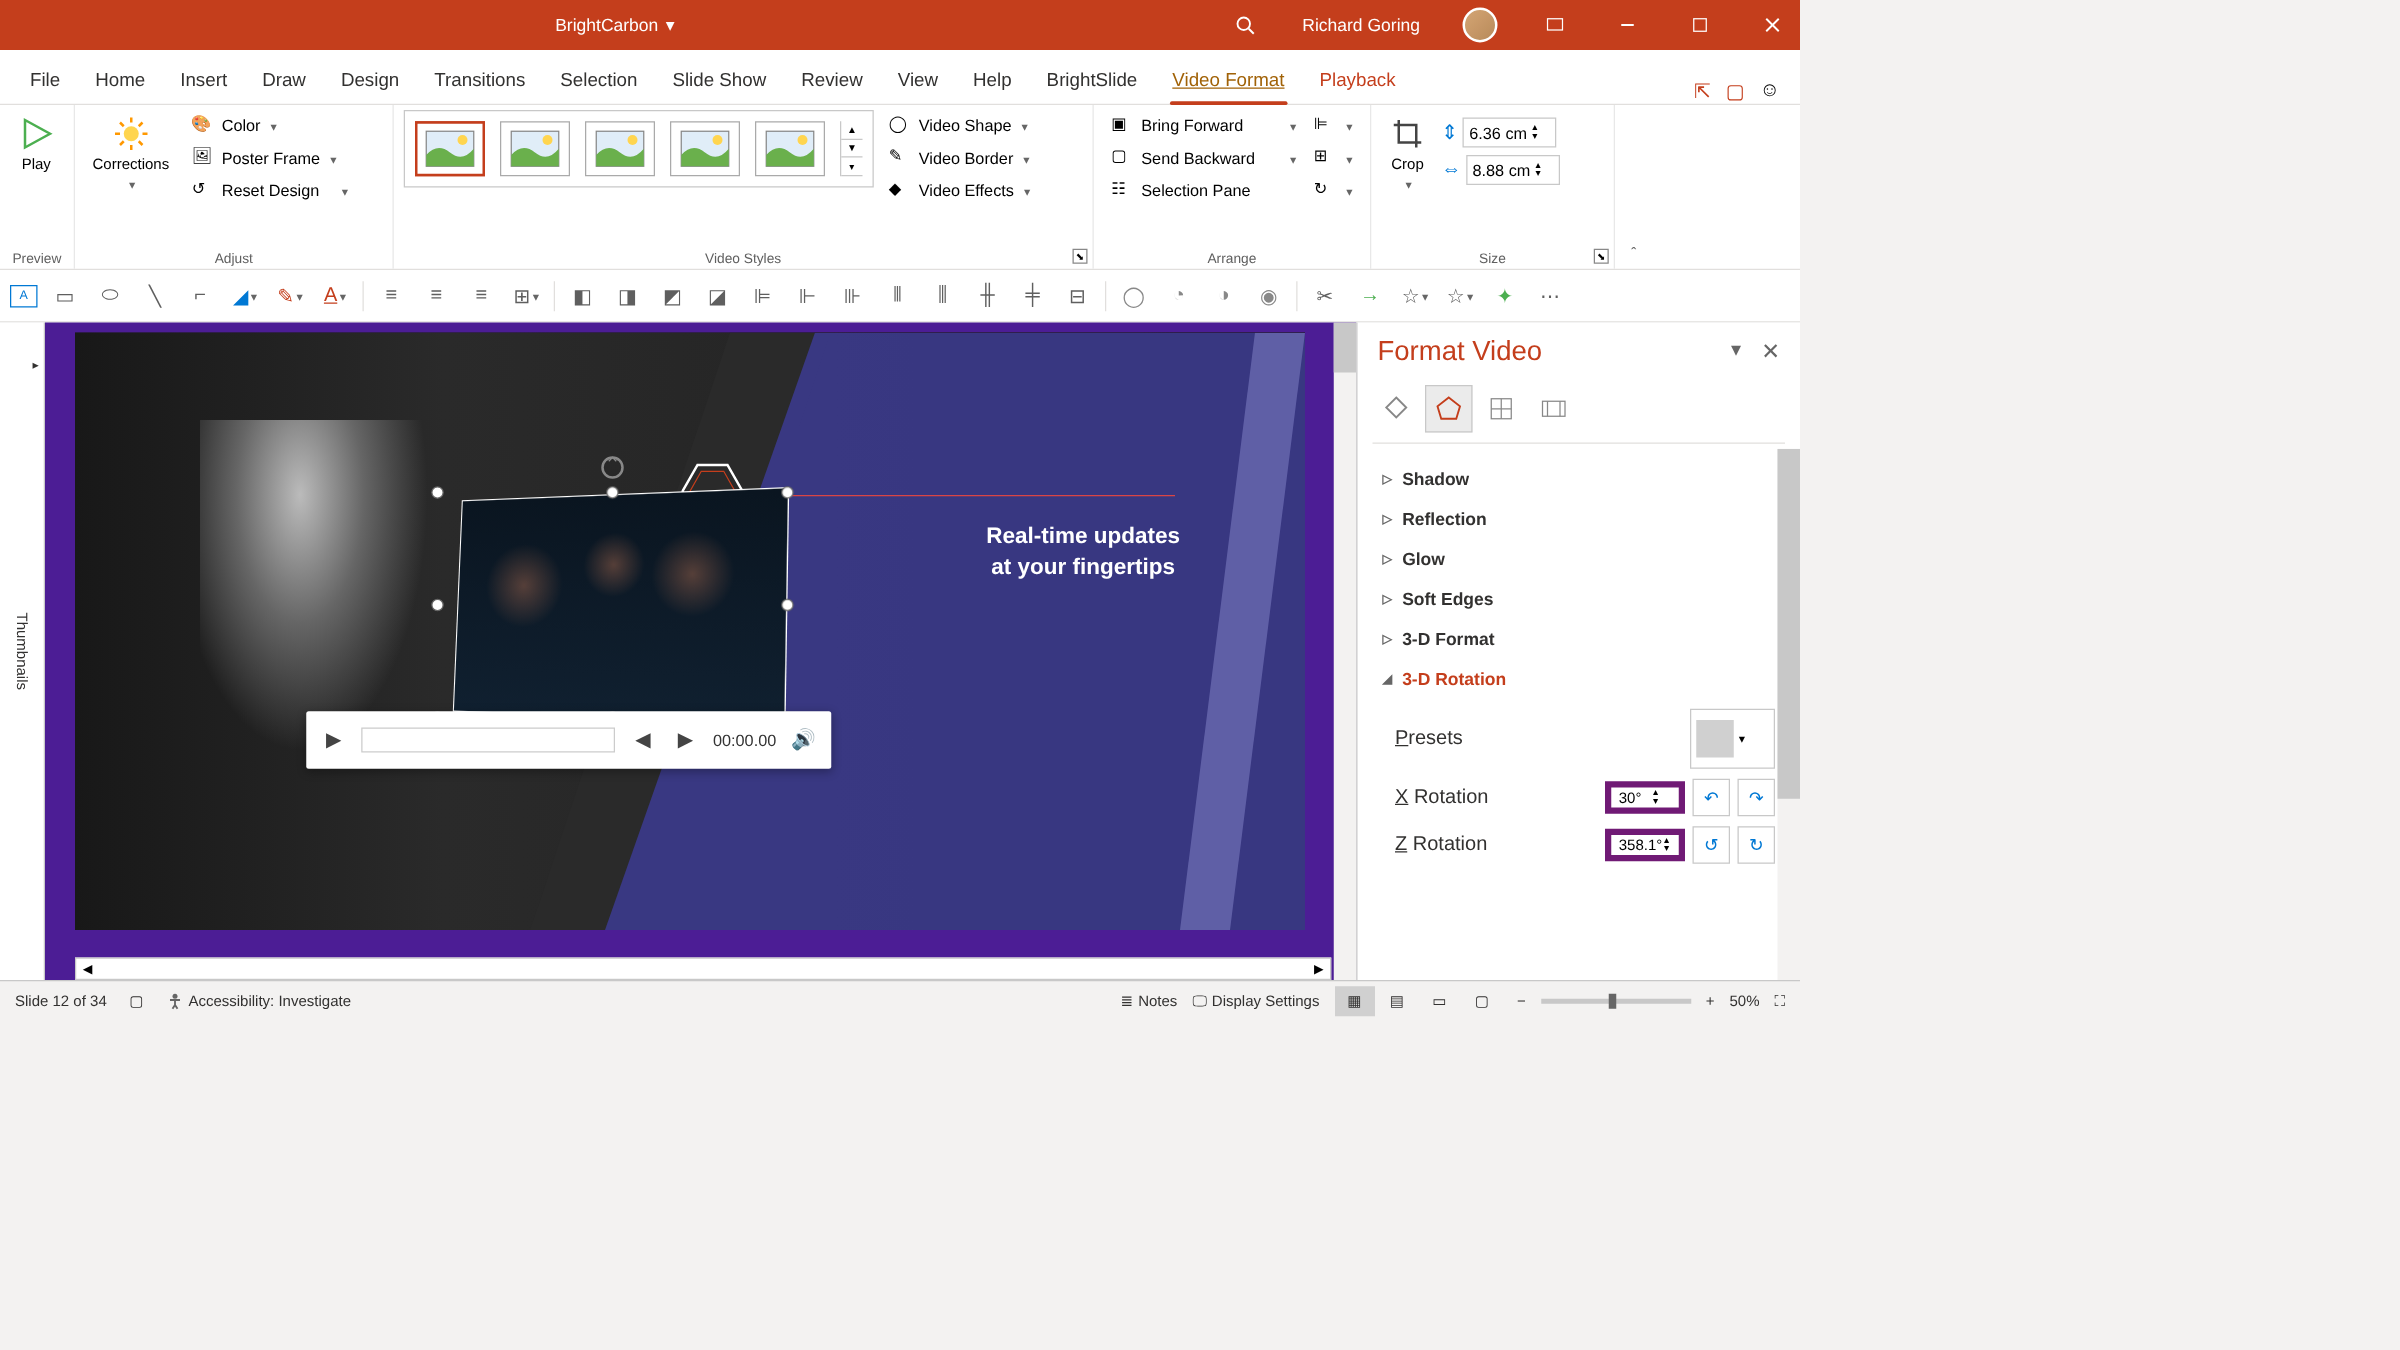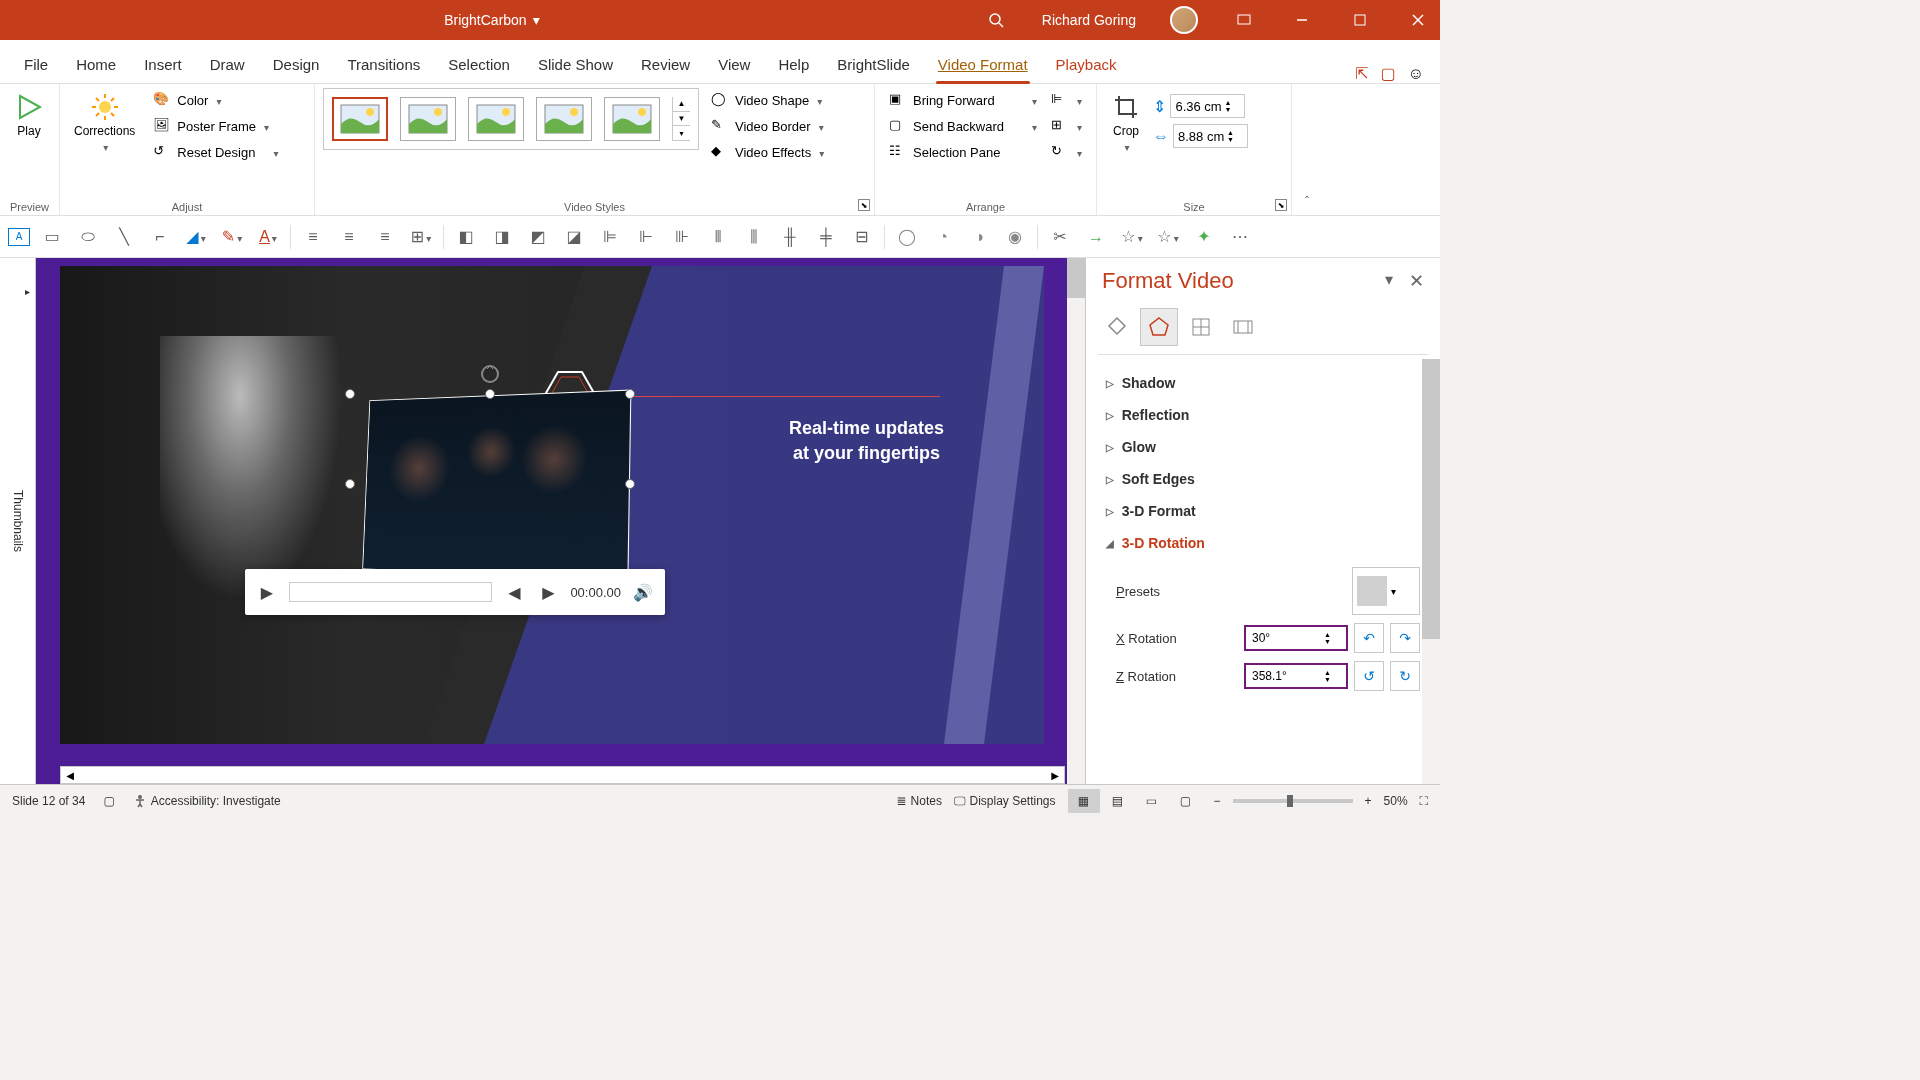--- a/index.html
+++ b/index.html
@@ -87,24 +87,24 @@
 .pane-close { cursor: pointer; color: #666; font-size: 18px; }
 .pane-tabs { display: flex; gap: 4px; padding: 4px 12px; }
 .pane-tab { width: 38px; height: 38px; display: flex; align-items: center; justify-content: center; cursor: pointer; }
 .pane-tab.active { background: #ebebeb; border: 1px solid #c8c8c8; }
 .pane-body { flex: 1; overflow-y: auto; padding: 8px 0; position: relative; }
 .pane-section { padding: 8px 20px; font-size: 14px; color: #323130; font-weight: 600; cursor: pointer; display: flex; align-items: center; gap: 8px; }
 .pane-section .tri { font-size: 10px; color: #666; }
 .pane-section.active { color: #c43e1c; }
 .pane-controls { padding: 8px 20px 8px 30px; }
 .ctrl-row { display: flex; align-items: center; justify-content: space-between; margin-bottom: 8px; }
-.ctrl-label { font-size: 13px; color: #323130; }
+.ctrl-label { font-size: 16px; color: #323130; }
 .ctrl-label u { text-decoration: underline; }
 .ctrl-input-grp { display: flex; gap: 6px; align-items: center; }
-.ctrl-input { width: 104px; height: 26px; border: 2px solid #701a75; font-size: 12px; padding: 0 6px; display: flex; align-items: center; justify-content: space-between; }
+.ctrl-input { width: 64px; height: 26px; border: 5px solid #701a75; font-size: 12px; padding: 0 6px; display: flex; align-items: center; justify-content: space-between; }
 .ctrl-icon-btn { width: 30px; height: 30px; border: 1px solid #c8c8c8; display: flex; align-items: center; justify-content: center; cursor: pointer; color: #0078d4; font-size: 14px; }
 .ctrl-preset { width: 68px; height: 48px; border: 1px solid #c8c8c8; display: flex; align-items: center; padding: 4px; gap: 4px; cursor: pointer; }
 .ctrl-preset-box { width: 30px; height: 30px; background: #d0d0d0; }
 .pane-vscroll { position: absolute; right: 0; top: 0; width: 18px; height: 100%; background: #f3f2f1; }
 
 .statusbar { height: 32px; background: #f3f2f1; border-top: 1px solid #c8c8c8; display: flex; align-items: center; padding: 0 12px; font-size: 12px; color: #323130; }
 .status-left { display: flex; gap: 18px; align-items: center; }
 .status-right { margin-left: auto; display: flex; align-items: center; gap: 12px; }
 .status-btn { display: flex; align-items: center; gap: 4px; cursor: pointer; }
 .view-btns { display: flex; gap: 2px; }

